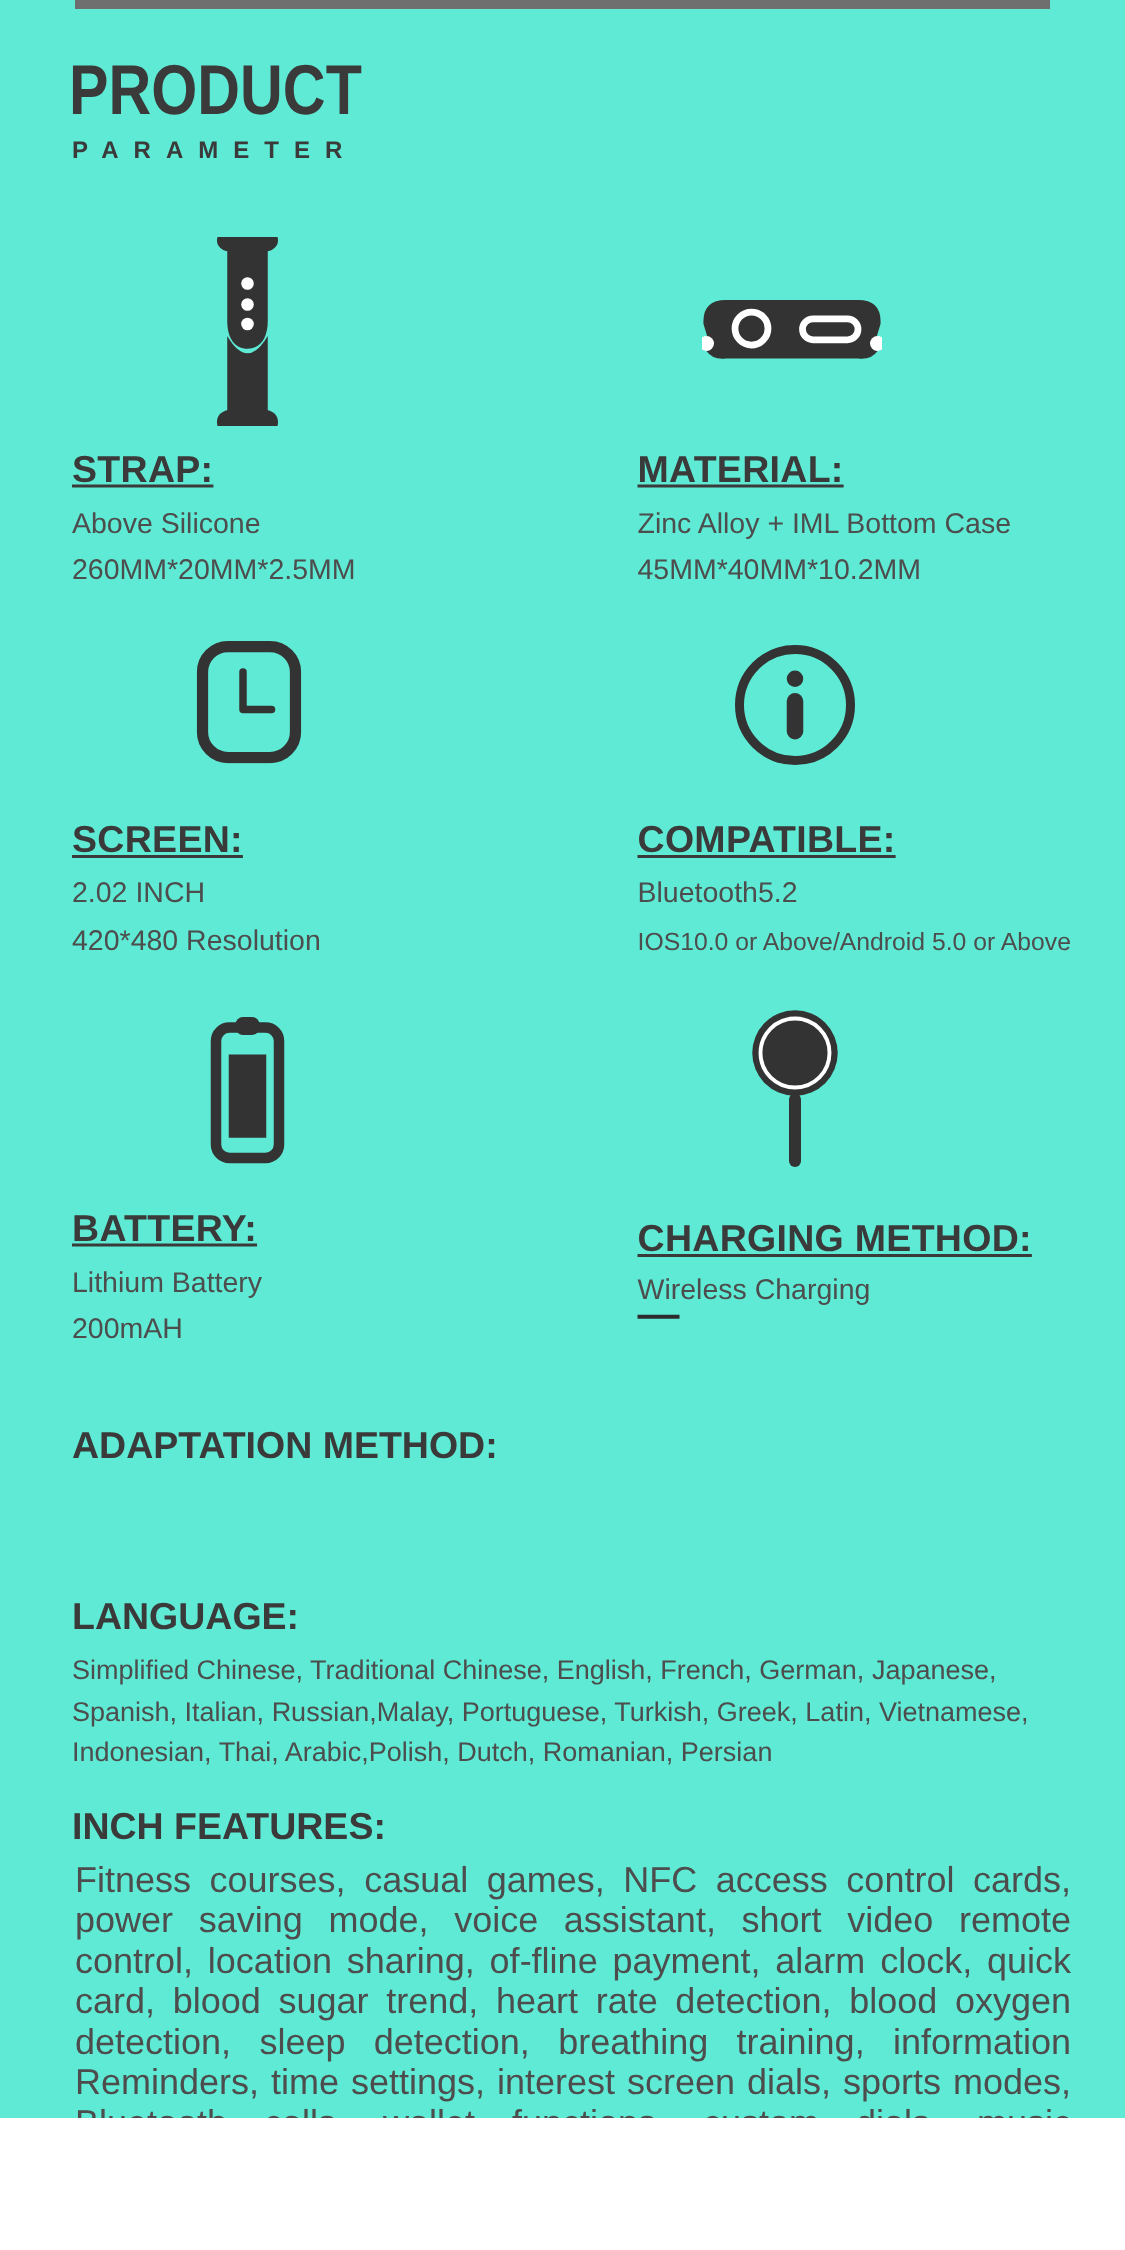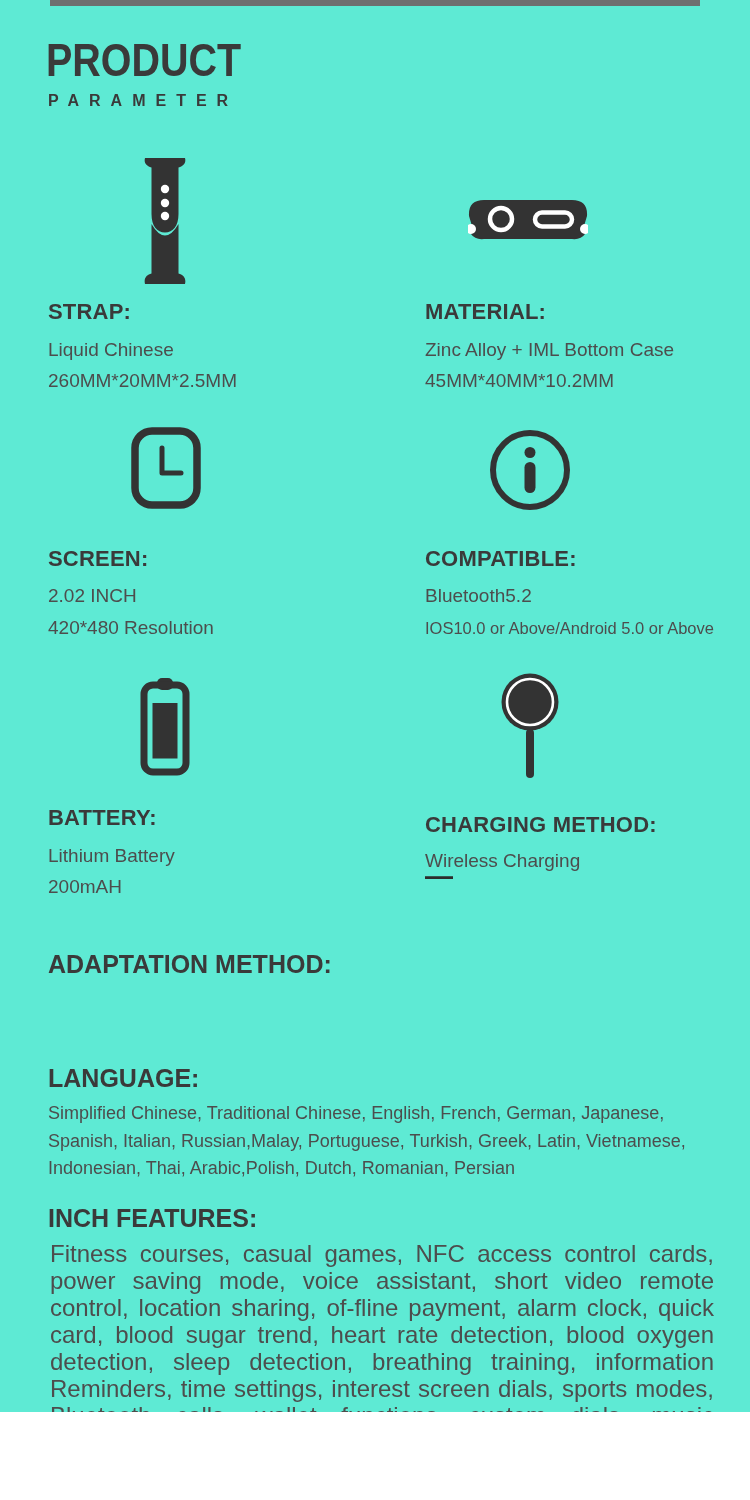--- a/index.html
+++ b/index.html
@@ -13,21 +13,21 @@
   .page-title{
     position:absolute;left:46px;top:32px;font-size:47px;font-weight:800;color:#3a3a3a;
     letter-spacing:0px;white-space:nowrap;
   }
   .page-title .squeeze{display:inline-block;transform:scaleX(0.84);transform-origin:0 50%;}
   .page-subtitle{
     position:absolute;left:48px;top:92px;font-size:16px;font-weight:600;color:#3a3a3a;
     letter-spacing:10px;white-space:nowrap;
   }
 
-  .label{position:absolute;font-weight:700;font-size:22px;color:#3a3a3a;letter-spacing:0.2px;white-space:nowrap;}
+  .label{position:absolute;font-weight:700;font-size:25px;color:#3a3a3a;letter-spacing:0.2px;white-space:nowrap;text-decoration:underline;}
   .line{position:absolute;font-size:19px;color:#4d4d4d;white-space:nowrap;}
   .line.small{font-size:16.5px;}
   .icon{position:absolute;}
   .icon svg{width:100%;height:100%;display:block;}
 
   #strap-icon{left:142px;top:158px;width:46px;height:126px;}
   #case-icon{left:468px;top:200px;width:120px;height:40px;}
   #screen-icon{left:131px;top:427px;width:70px;height:82px;}
   #info-icon{left:489px;top:429px;width:82px;height:82px;}
   #battery-icon{left:140px;top:678px;width:50px;height:98px;}
@@ -120,21 +120,21 @@
 
   <span class="icon" id="charger-icon">
     <svg viewBox="0 0 58 106" xmlns="http://www.w3.org/2000/svg">
       <circle cx="29" cy="29" r="28.5" fill="#333333"></circle>
       <circle cx="29" cy="29" r="23" fill="none" stroke="#ffffff" stroke-width="2.6"></circle>
       <rect x="25" y="56" width="8" height="49" rx="4" fill="#333333"></rect>
     </svg>
   </span>
 
   <div class="label" id="strap-label">STRAP:</div>
-  <div class="line" id="strap-l1">Liquid Chinese</div>
+  <div class="line" id="strap-l1">Above Silicone</div>
   <div class="line" id="strap-l2">260MM*20MM*2.5MM</div>
 
   <div class="label" id="material-label">MATERIAL:</div>
   <div class="line" id="material-l1">Zinc Alloy + IML Bottom Case</div>
   <div class="line" id="material-l2">45MM*40MM*10.2MM</div>
 
   <div class="label" id="screen-label">SCREEN:</div>
   <div class="line" id="screen-l1">2.02 INCH</div>
   <div class="line" id="screen-l2">420*480 Resolution</div>
 

